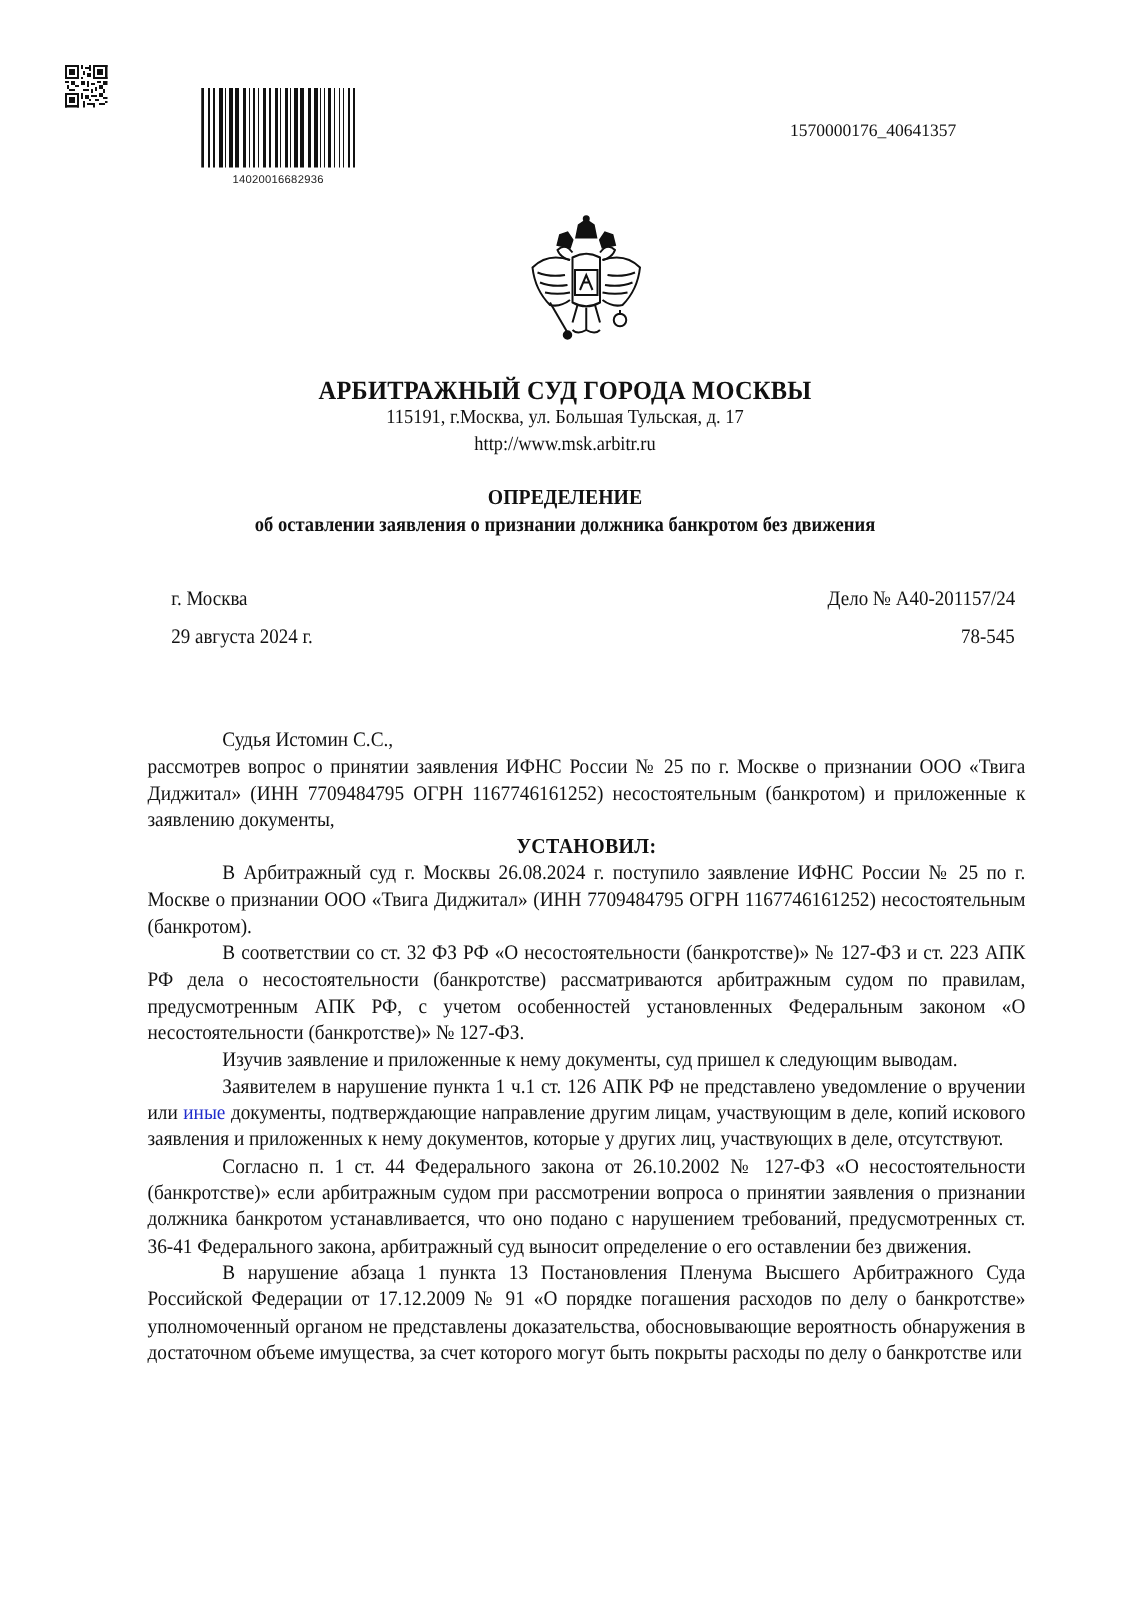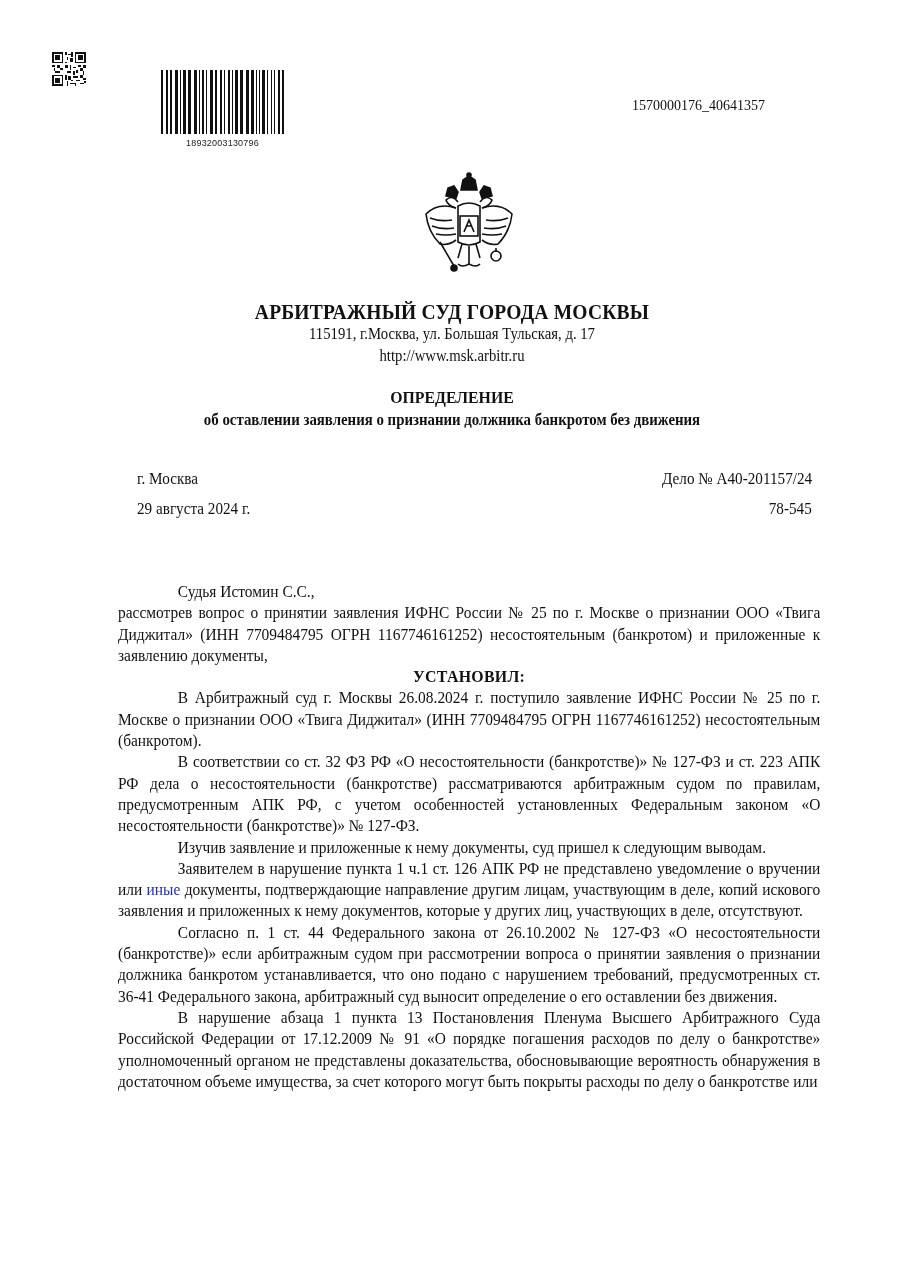--- a/index.html
+++ b/index.html
@@ -118,21 +118,21 @@
       <rect x="95" y="0" width="1" height="64" fill="#111"></rect>
       <rect x="98" y="0" width="1" height="64" fill="#111"></rect>
       <rect x="101" y="0" width="3" height="64" fill="#111"></rect>
       <rect x="106" y="0" width="1" height="64" fill="#111"></rect>
       <rect x="110" y="0" width="1" height="64" fill="#111"></rect>
       <rect x="113" y="0" width="1" height="64" fill="#111"></rect>
       <rect x="117" y="0" width="2" height="64" fill="#111"></rect>
       <rect x="121" y="0" width="2" height="64" fill="#111"></rect>
     </svg>
 </div>
-<div id="barcode-num" class="abs">18932003130796</div>
+<div id="barcode-num" class="abs">14020016682936</div>
 
 <div id="doc-id" class="abs">1570000176_40641357</div>
 
 <div id="emblem" class="abs">
   <svg width="102" height="110" viewBox="0 0 102 110">
     <g fill="none" stroke="#111" stroke-width="1.6">
 
       <path d="M43 18 L45 8 L51 4 L57 8 L59 18 Z" fill="#111"></path>
       <circle cx="51" cy="3" r="2" fill="#111"></circle>
       <path d="M28 24 L30 16 L36 14 L40 20 L38 26 Z" fill="#111"></path>

